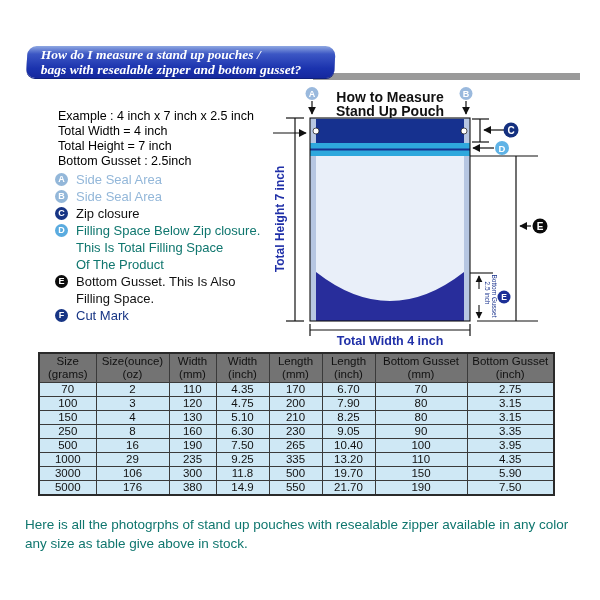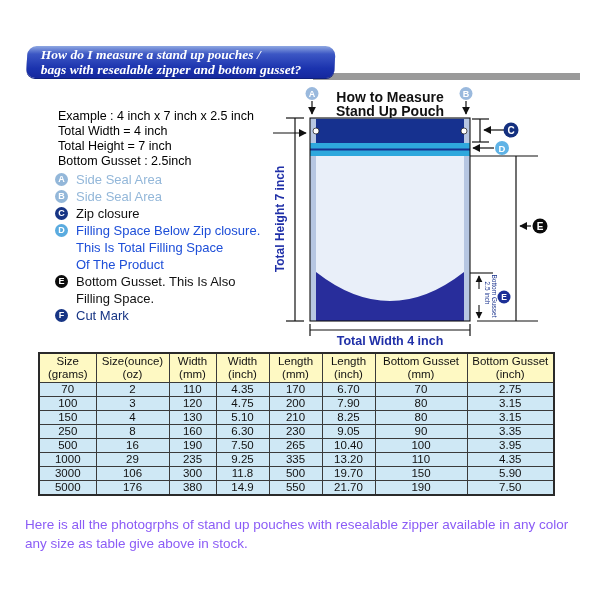--- a/index.html
+++ b/index.html
@@ -29,26 +29,26 @@
   .lg-text{font-size:13px;}
 
   
   #diagram-svg{position:absolute;left:270px;top:82px;width:330px;height:268px;}
   #diagram-svg text{font-family:"Liberation Sans",sans-serif;}
 
   
   #size-table{position:absolute;left:38px;top:352px;border-collapse:collapse;table-layout:fixed;
               width:515px;font-size:11.5px;color:#111;}
   #size-table th,#size-table td{border:1px solid #3a3a3a;text-align:center;padding:0;}
-  #size-table th{background:#fef9c3;font-weight:normal;line-height:13px;height:28px;margin-left:12px;}
+  #size-table th{background:#737373;font-weight:normal;line-height:13px;height:28px;margin-left:12px;}
   #size-table td{background:#cfe8f5;height:13px;line-height:13px;}
   #size-table{border:2px solid #2a2a2a;}
 
   
-  #footer-text{position:absolute;left:25px;top:516px;width:558px;font-size:13.5px;line-height:18.5px;color:#8b5cf6;}
+  #footer-text{position:absolute;left:25px;top:516px;width:558px;font-size:13.5px;line-height:18.5px;color:#0f766e;}
 </style>
 </head>
 <body>
 
 <div id="page">
 
   <div id="gray-bar"></div>
 
   <div id="banner">
     <div id="banner-text">
@@ -78,21 +78,21 @@
         </div>
       </div>
       <div class="lg-item">
         <span class="lg-circle" style="background: rgb(23, 53, 133);">C</span>
         <div class="lg-text" style="color: rgb(17, 17, 17);">
           <div>Zip closure</div>
         </div>
       </div>
       <div class="lg-item">
         <span class="lg-circle" style="background: rgb(90, 171, 223);">D</span>
-        <div class="lg-text" style="color: #1d4ed8;">
+        <div class="lg-text" style="color: #0f766e;">
           <div>Filling Space Below Zip closure.</div>
           <div>This Is Total Filling Space</div>
           <div>Of The Product</div>
         </div>
       </div>
       <div class="lg-item">
         <span class="lg-circle" style="background: rgb(13, 13, 13);">E</span>
         <div class="lg-text" style="color: rgb(17, 17, 17);">
           <div>Bottom Gusset. This Is Also</div>
           <div>Filling Space.</div>

